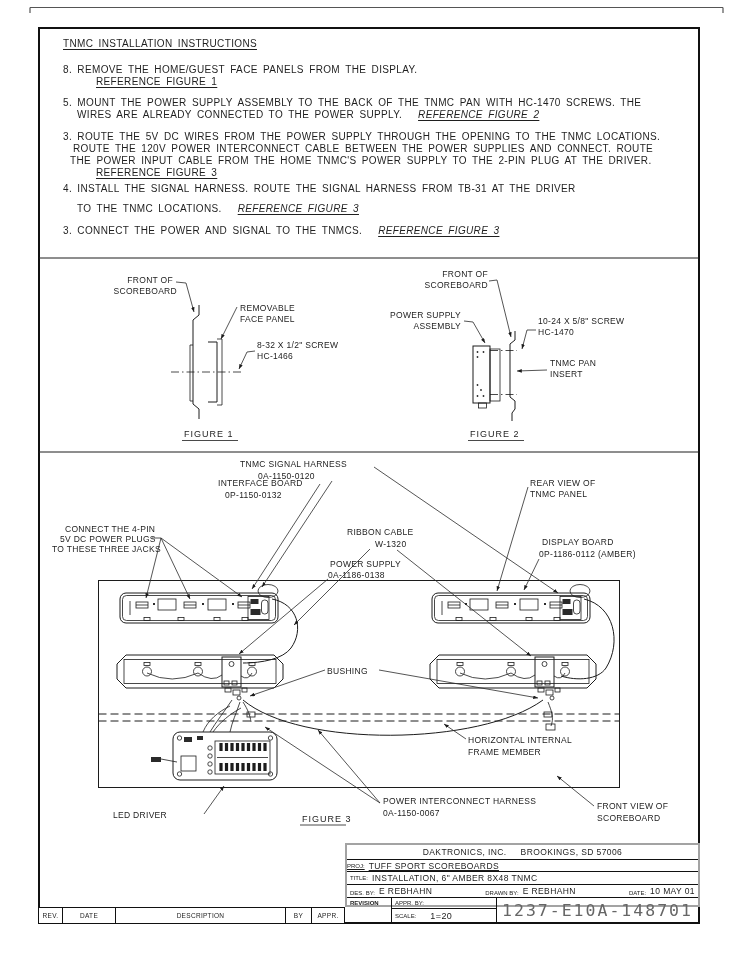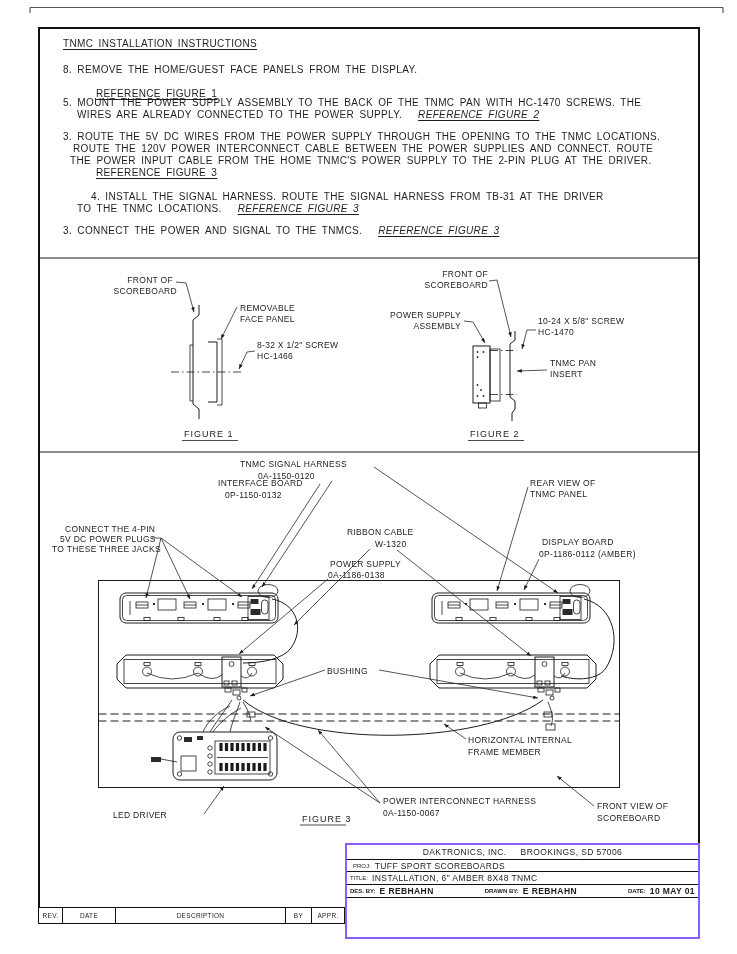--- a/index.html
+++ b/index.html
@@ -19,31 +19,31 @@
   
   .lbl{font:8.5px "Liberation Sans",sans-serif;fill:#1c1c1c;letter-spacing:.3px;}
   .lblE{text-anchor:end;}
   .cap{font:9px "Liberation Sans",sans-serif;fill:#1c1c1c;letter-spacing:1px;}
   
   .il{position:absolute;white-space:nowrap;font-size:10px;letter-spacing:.35px;
       word-spacing:2.2px;color:#1f1f1f;}
   .u{text-decoration:underline;text-underline-offset:2px;}
   .refgap{margin-left:16px;font-style:italic;}
   
-  .tb{position:absolute;left:345px;top:843px;width:355px;height:96px;border:2px solid #8b5cf6;
+  .tb{position:absolute;left:345px;top:843px;width:355px;height:64px;border:2px solid #a3a3a3;
       box-sizing:border-box;background:#fff;}
   .tb-row{box-sizing:border-box;border-bottom:1px solid #111;display:flex;align-items:center;overflow:hidden;}
   .tb-company{height:15px;justify-content:center;font-size:9px;letter-spacing:.8px;gap:14px;}
-  .tb-proj{height:12px;padding:0 6px;}
+  .tb-proj{height:12px;padding:0 0;text-decoration:underline;}
   .tb-title{height:13px;padding:0 3px;}
   .tb-des{height:13px;padding:0 3px;justify-content:space-between;}
   .tb-bottom{height:24px;display:flex;border-bottom:none;}
   .tb-lab{font-size:6px;color:#222;margin-right:4px;white-space:nowrap;}
   .tb-val{font-size:8.5px;letter-spacing:.4px;white-space:nowrap;}
-  .tb-pair{display:flex;align-items:center;font-weight:bold;}
+  .tb-pair{display:flex;align-items:flex-end;}
   .tb-rev{width:45px;border-right:1px solid #111;box-sizing:border-box;
           font-size:6px;font-weight:bold;padding:2px 0 0 3px;}
   .tb-as{width:105px;border-right:1px solid #111;box-sizing:border-box;display:flex;flex-direction:column;}
   .tb-appr{height:11px;border-bottom:1px solid #111;box-sizing:border-box;
            font-size:6px;padding:2px 0 0 3px;}
   .tb-scale{height:13px;display:flex;align-items:center;padding:0 3px;}
   .tb-scale .tb-val{font-size:9px;margin-left:10px;}
   .tb-num{flex:1;display:flex;align-items:center;justify-content:center;
           font-family:"DejaVu Sans Mono",monospace;font-size:16.5px;letter-spacing:2px;color:#666;}
   
@@ -263,28 +263,28 @@
     <text class="lbl" x="383" y="816">0A-1150-0067</text>
     <text class="lbl" x="597" y="809">FRONT VIEW OF</text>
     <text class="lbl" x="597" y="821">SCOREBOARD</text>
     <text class="lbl" x="113" y="818">LED DRIVER</text>
     <text class="cap" x="302" y="822">FIGURE 3</text>
   </svg>
 
   <div>
     <div class="il u" style="left:63px;top:38px;">TNMC INSTALLATION INSTRUCTIONS</div>
     <div class="il" style="left:63px;top:64px;">8. REMOVE THE HOME/GUEST FACE PANELS FROM THE DISPLAY.</div>
-    <div class="il u" style="left:96px;top:88px;">REFERENCE FIGURE 1</div>
+    <div class="il u" style="left:96px;top:76px;">REFERENCE FIGURE 1</div>
     <div class="il" style="left:63px;top:97px;">5. MOUNT THE POWER SUPPLY ASSEMBLY TO THE BACK OF THE TNMC PAN WITH HC-1470 SCREWS.  THE</div>
     <div class="il" style="left:77px;top:109px;"><span>WIRES ARE ALREADY CONNECTED TO THE POWER SUPPLY.</span><span class="u refgap">REFERENCE FIGURE 2</span></div>
     <div class="il" style="left:63px;top:131px;">3. ROUTE THE 5V DC WIRES FROM THE POWER SUPPLY THROUGH THE OPENING TO THE TNMC LOCATIONS.</div>
     <div class="il" style="left:73px;top:143px;">ROUTE THE 120V POWER INTERCONNECT CABLE BETWEEN THE POWER SUPPLIES AND CONNECT.  ROUTE</div>
     <div class="il" style="left:70px;top:155px;">THE POWER INPUT CABLE FROM THE HOME TNMC'S POWER SUPPLY TO THE 2-PIN PLUG AT THE DRIVER.</div>
     <div class="il u" style="left:96px;top:167px;">REFERENCE FIGURE 3</div>
-    <div class="il" style="left:63px;top:191px;margin-left:28px;">4. INSTALL THE SIGNAL HARNESS.  ROUTE THE SIGNAL HARNESS FROM TB-31 AT THE DRIVER</div>
+    <div class="il" style="left:63px;top:183px;">4. INSTALL THE SIGNAL HARNESS.  ROUTE THE SIGNAL HARNESS FROM TB-31 AT THE DRIVER</div>
     <div class="il" style="left:77px;top:203px;"><span>TO THE TNMC LOCATIONS.</span><span class="u refgap">REFERENCE FIGURE 3</span></div>
     <div class="il" style="left:63px;top:225px;"><span>3. CONNECT THE POWER AND SIGNAL TO THE TNMCS.</span><span class="u refgap">REFERENCE FIGURE 3</span></div>
   </div>
 
   <div class="tb">
     <div class="tb-row tb-company">
       <span class="tb-val">DAKTRONICS, INC.</span>
       <span class="tb-val">BROOKINGS, SD 57006</span>
     </div>
     <div class="tb-row tb-proj">
@@ -302,20 +302,31 @@
       </span>
       <span class="tb-pair">
         <span class="tb-lab">DRAWN BY:</span>
         <span class="tb-val">E REBHAHN</span>
       </span>
       <span class="tb-pair">
         <span class="tb-lab">DATE:</span>
         <span class="tb-val">10 MAY 01</span>
       </span>
     </div>
+    <div class="tb-bottom">
+      <div class="tb-rev">REVISION</div>
+      <div class="tb-as">
+        <div class="tb-appr">APPR. BY:</div>
+        <div class="tb-scale">
+          <span class="tb-lab">SCALE:</span>
+          <span class="tb-val">1=20</span>
+        </div>
+      </div>
+      <div class="tb-num">1237-E10A-148701</div>
+    </div>
   </div>
 
   <div class="rev">
     <div class="rev-cell" style="width:24px;">REV.</div>
     <div class="rev-cell" style="width:53px;">DATE</div>
     <div class="rev-cell" style="width:170px;">DESCRIPTION</div>
     <div class="rev-cell" style="width:26px;">BY</div>
     <div class="rev-cell" style="flex:1;">APPR.</div>
   </div>
 

